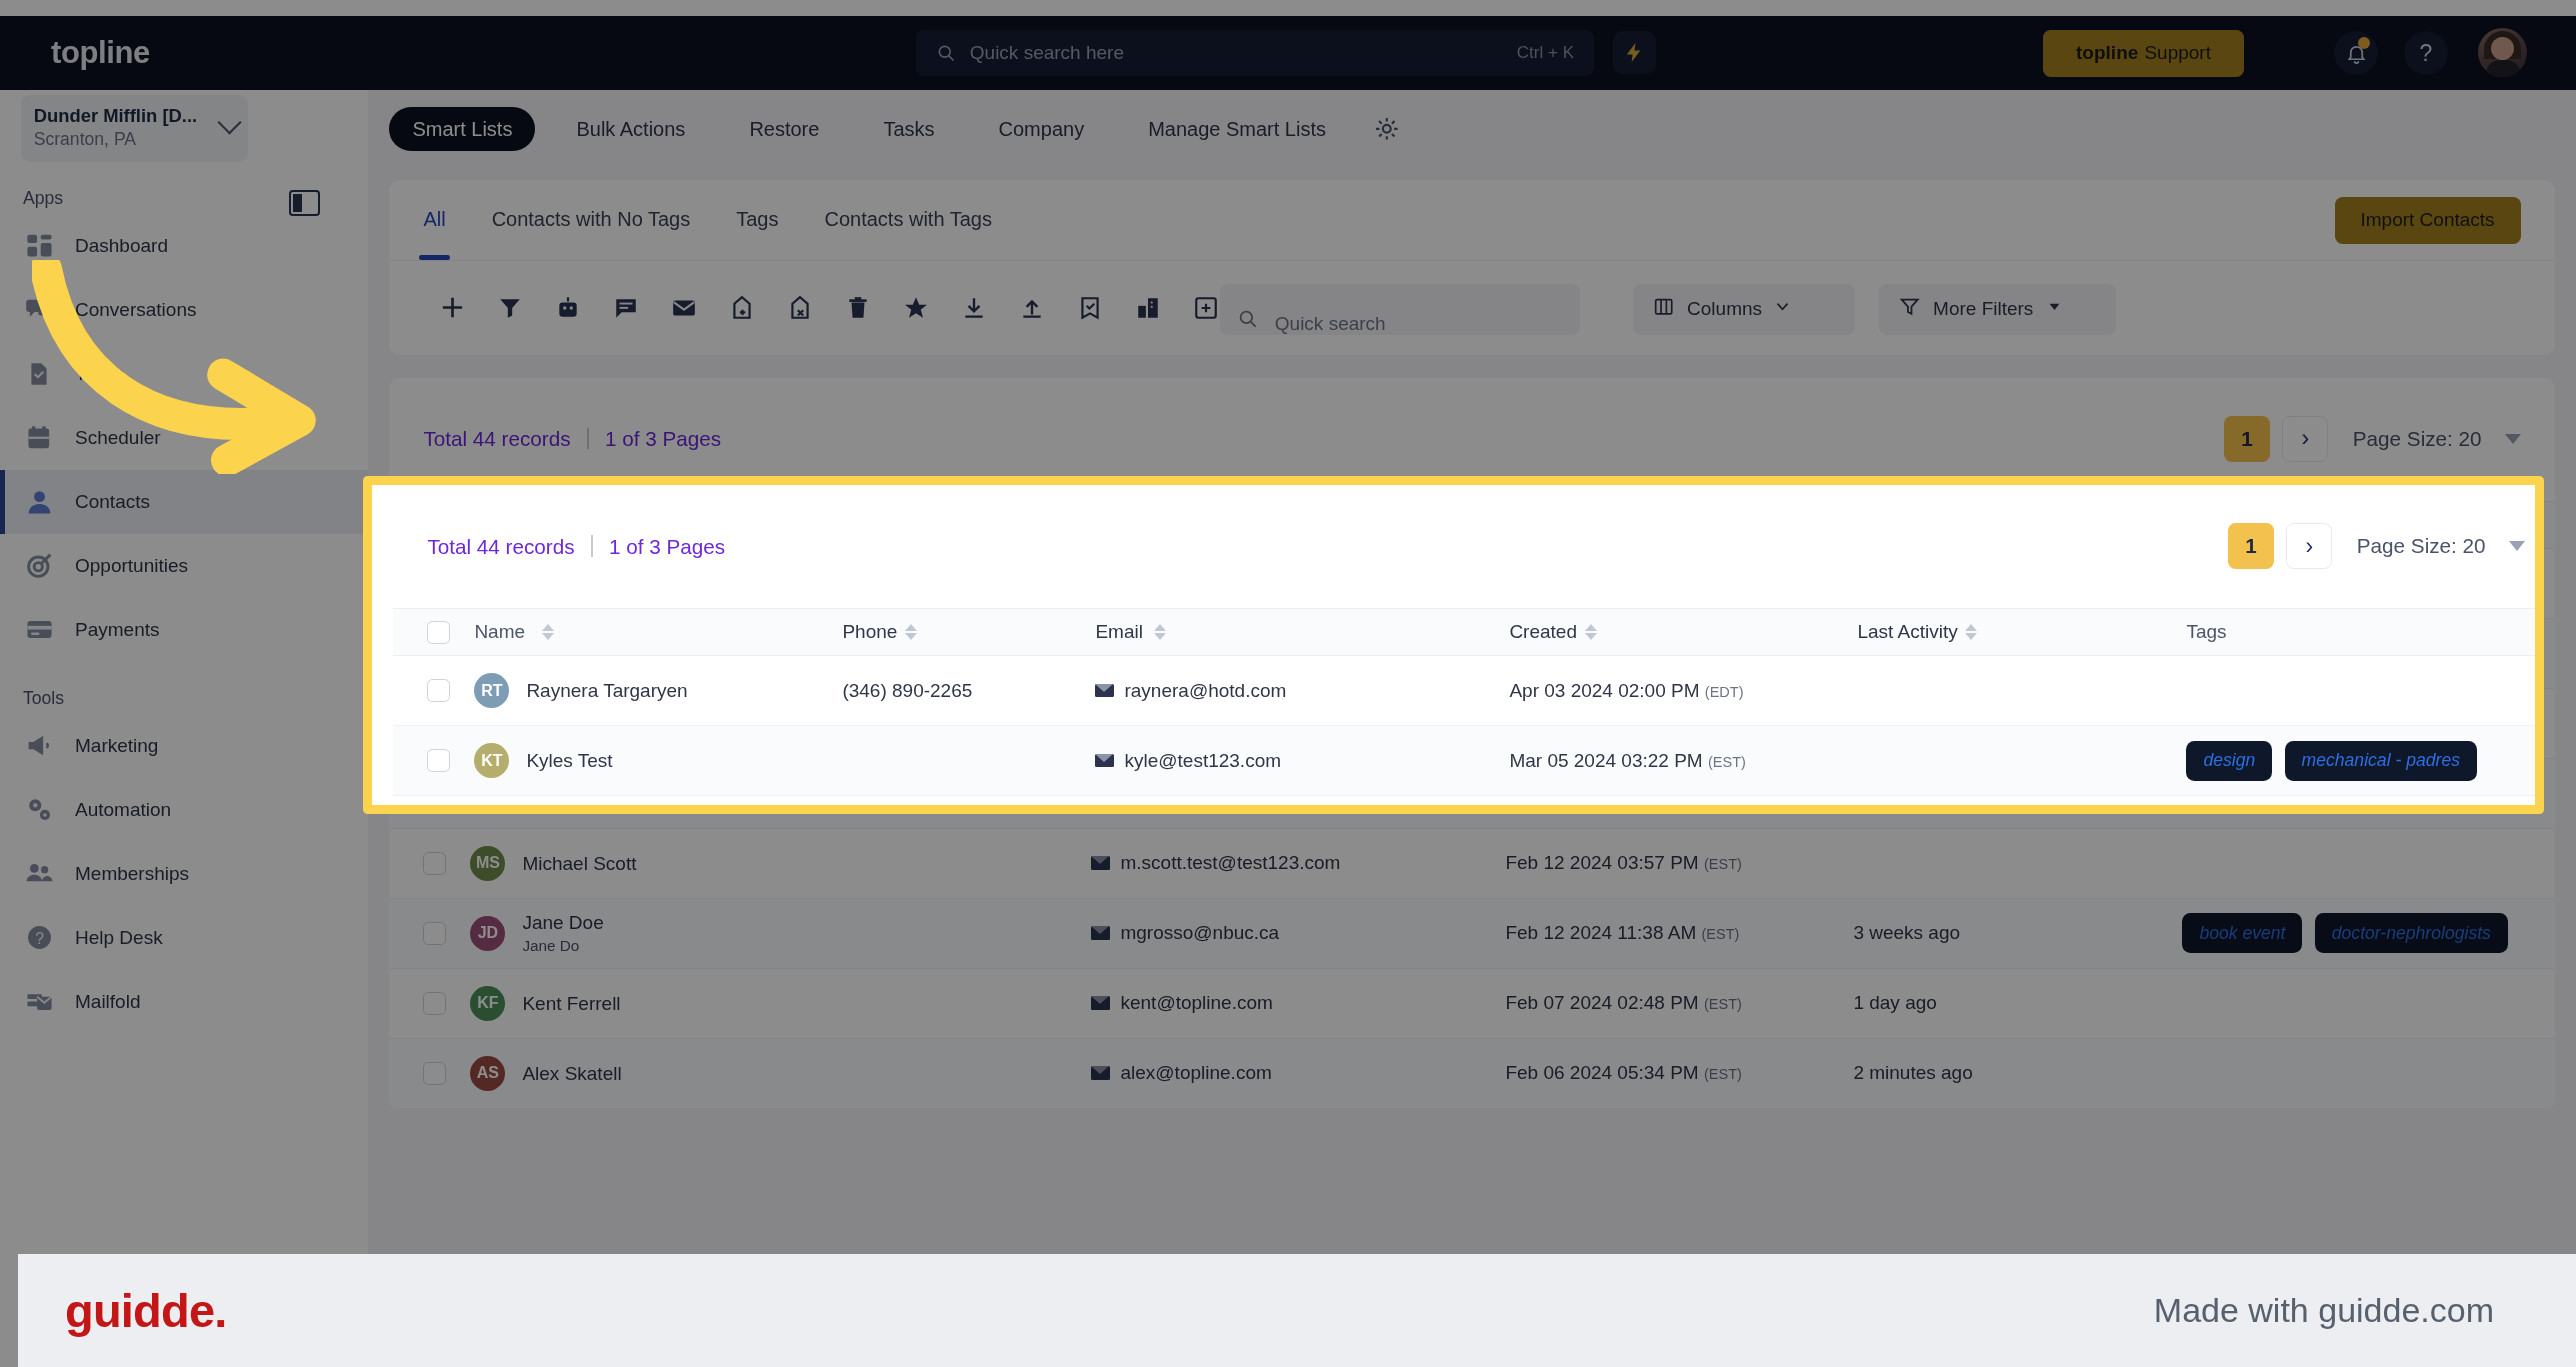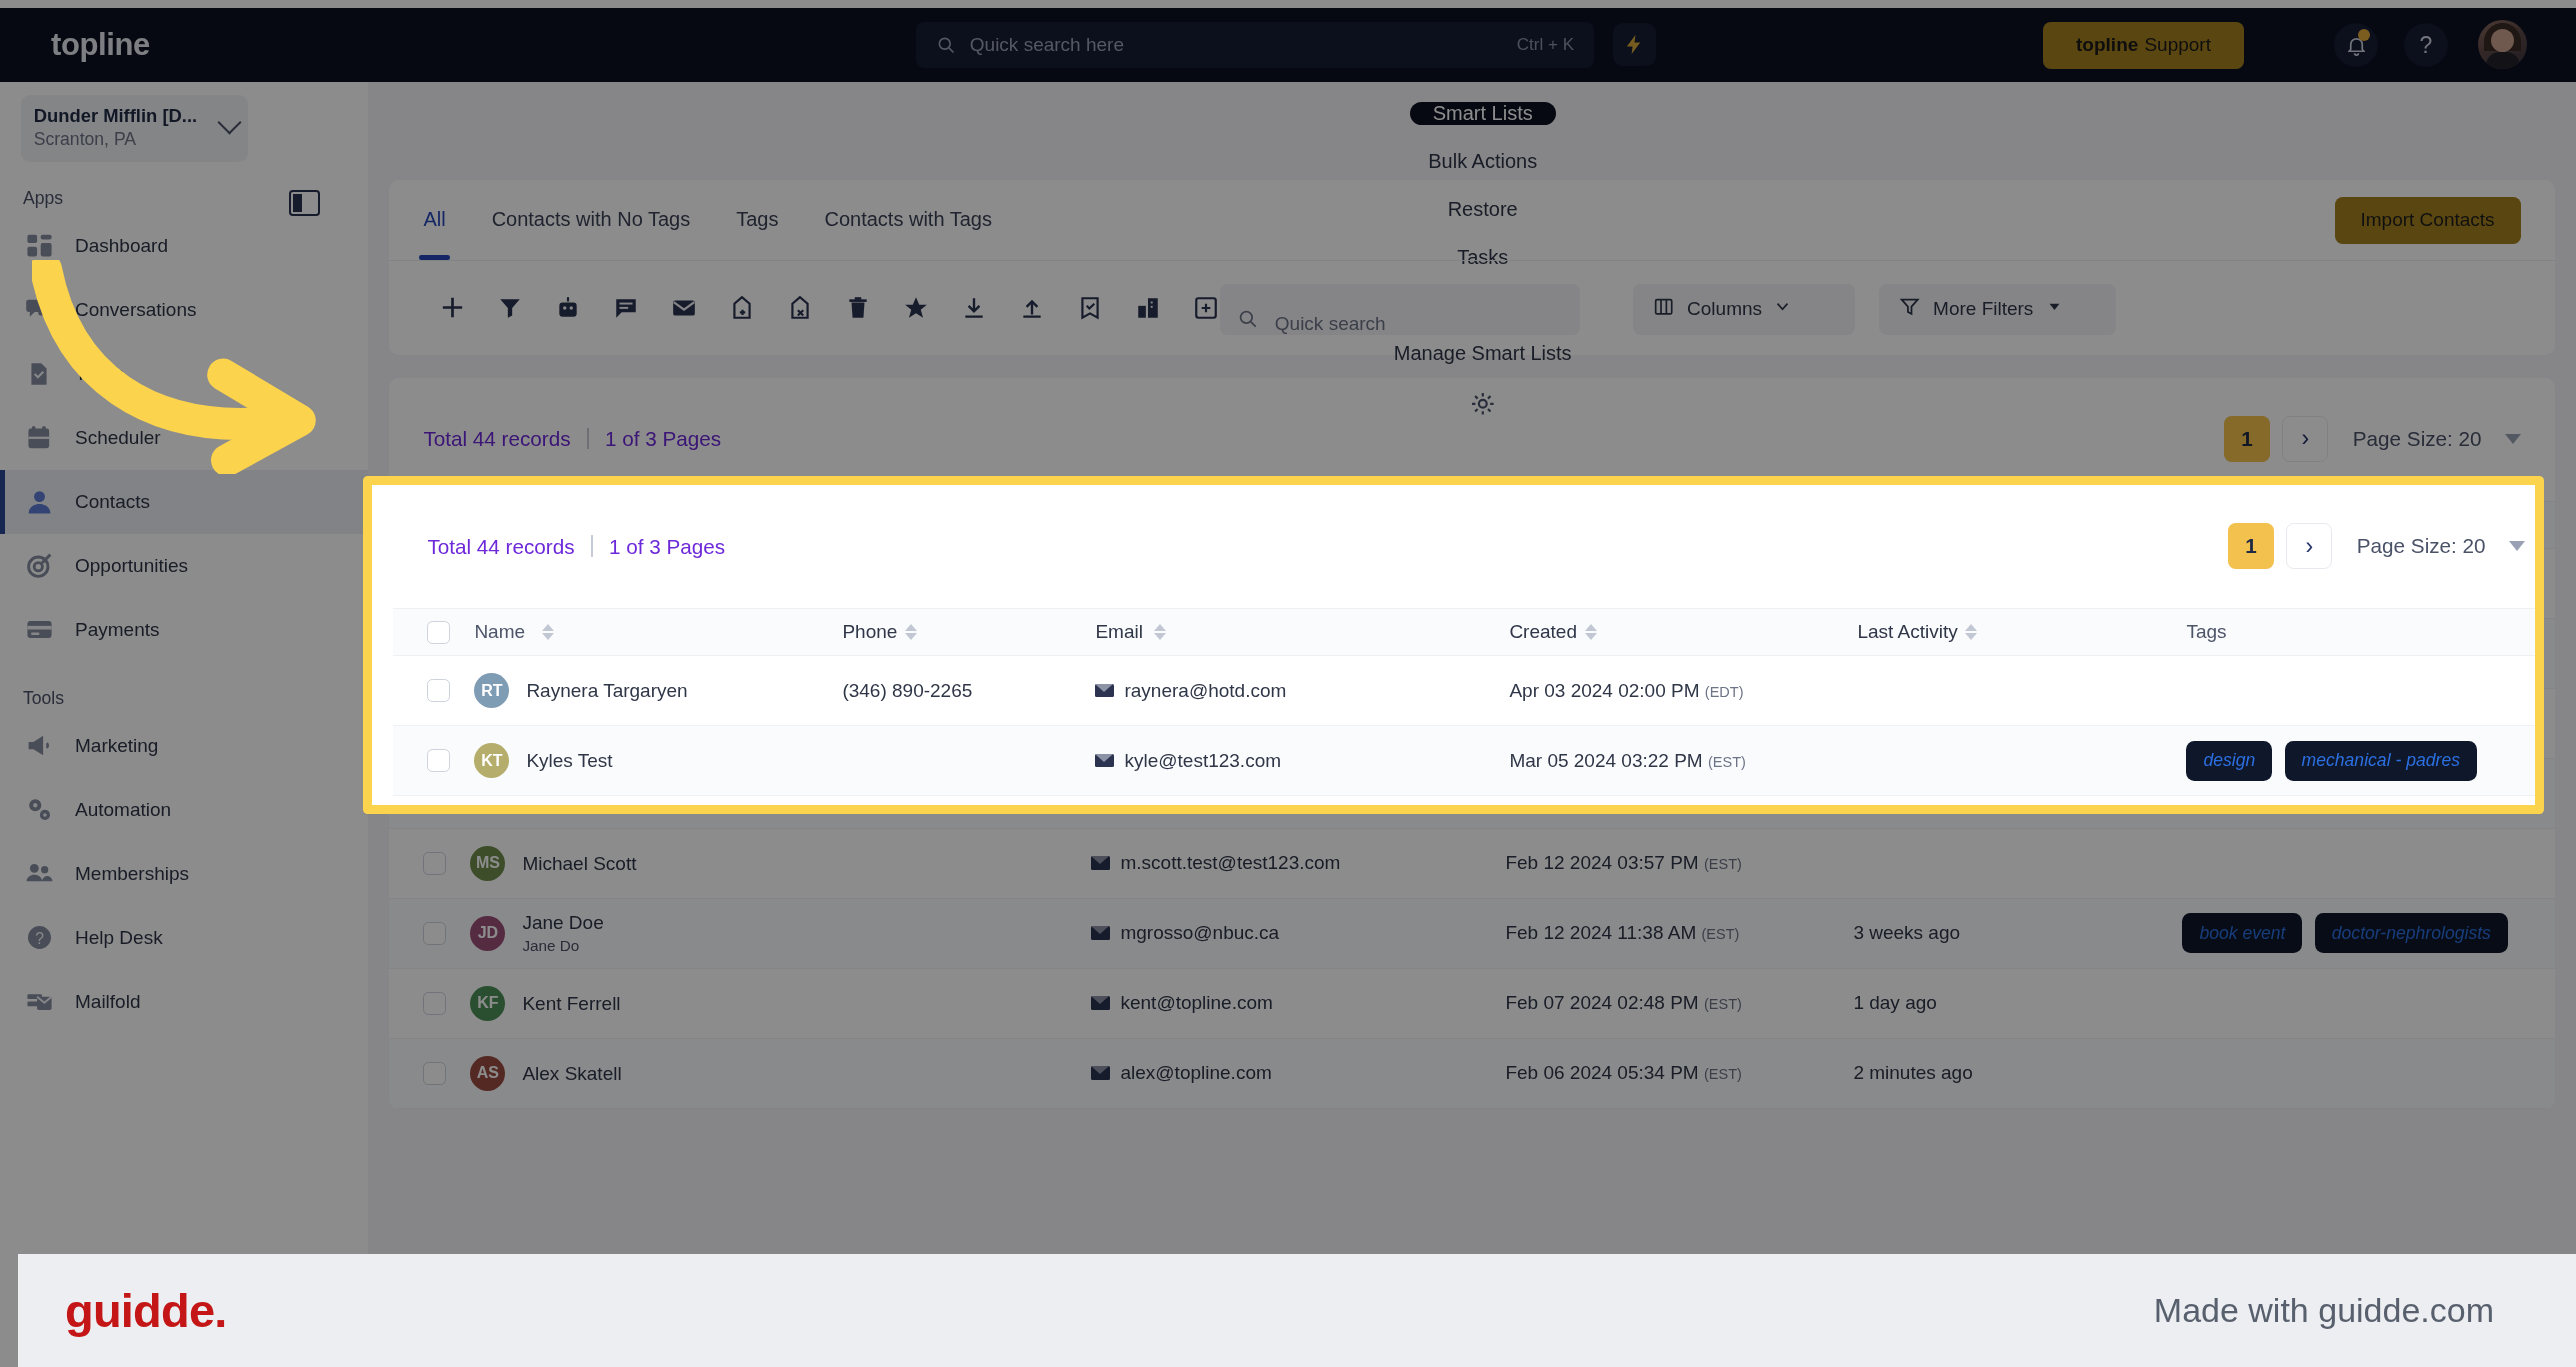--- a/index.html
+++ b/index.html
@@ -1,21 +1,21 @@
 <!DOCTYPE html>
 <html style="font-size:12.3px"><head>
 <meta charset="utf-8">
 <style>
   *{box-sizing:border-box;margin:0;padding:0}
   html,body{width:2576px;height:1368px;overflow:hidden;background:#fff;
     font-family:"Liberation Sans",sans-serif;}
   .app{position:relative;width:2576px;height:1368px;background:#fff;}
 
   
-  .topbar{position:absolute;left:0;top:8px;width:2576px;height:74px;background:#0b1021;
+  .topbar{position:absolute;left:0;top:16px;width:2576px;height:74px;background:#0b1021;
     display:flex;align-items:center;z-index:5;}
   .logo{margin-left:51px;font-size:31px;font-weight:700;color:#e6e8ee;letter-spacing:-0.4px;}
   .qsearch{position:absolute;left:916px;top:13.8px;width:678px;height:46px;background:#161c33;
     border-radius:7.7px;display:flex;align-items:center;padding:0 20px;}
   .qsearch .ico{width:20px;height:20px;flex:0 0 20px;color:#9aa1b5;}
   .qsearch .ph{margin-left:13.8px;font-size:19px;color:#9aa1b5;flex:1;}
   .qsearch .kbd{font-size:17px;color:#8b92a8;}
   .bolt{position:absolute;left:1613px;top:15.3px;width:43px;height:43px;border-radius:9.2px;
     background:#161c33;display:flex;align-items:center;justify-content:center;}
   .bolt svg{width:23px;height:23px;}
@@ -51,21 +51,21 @@
   .navitem.active{background:#edeff5;}
   .navitem.active::before{content:"";position:absolute;left:0;top:0;width:4.6px;height:100%;background:#2d4696;}
   .navitem.active .nicon{color:#5b7bd4;}
   .badgecirc{position:absolute;left:46px;top:1241px;width:58px;height:58px;border-radius:50%;
     background:#fff;border:2.3px solid #e3e5ec;}
   .badgenum{position:absolute;left:92px;top:1230px;width:40px;height:40px;border-radius:50%;
     background:#c12026;color:#fff;font-size:18.4px;display:flex;align-items:center;justify-content:center;}
 
   
   .main{position:absolute;left:368px;top:74px;width:2208px;height:1294px;background:#f4f5f8;}
-  .tabstrip{margin:27.6px 0 0 21.4px;height:55px;display:flex;align-items:center;gap:25px;flex-direction:column;}
+  .tabstrip{margin:27.6px 0 0 21.4px;height:55px;display:flex;align-items:center;gap:18px;}
   .pill{height:44px;padding:0 23px;border-radius:22px;display:flex;align-items:center;
     font-size:20px;color:#2f3647;background:transparent;}
   .pill.on{background:#0b1021;color:#fff;}
   .gearbtn{width:40px;height:40px;display:flex;align-items:center;justify-content:center;color:#4a5268;}
 
   .card{margin:23px 21.4px 0 21.4px;background:#fff;border-radius:10.7px;}
   .subtabs{height:80px;display:flex;align-items:flex-end;padding:0 34px;position:relative;}
   .subtab{height:100%;display:flex;align-items:center;font-size:20px;color:#3b4257;margin-right:46px;
     position:relative;padding-bottom:0;}
   .subtab.on{color:#2546b9;}

